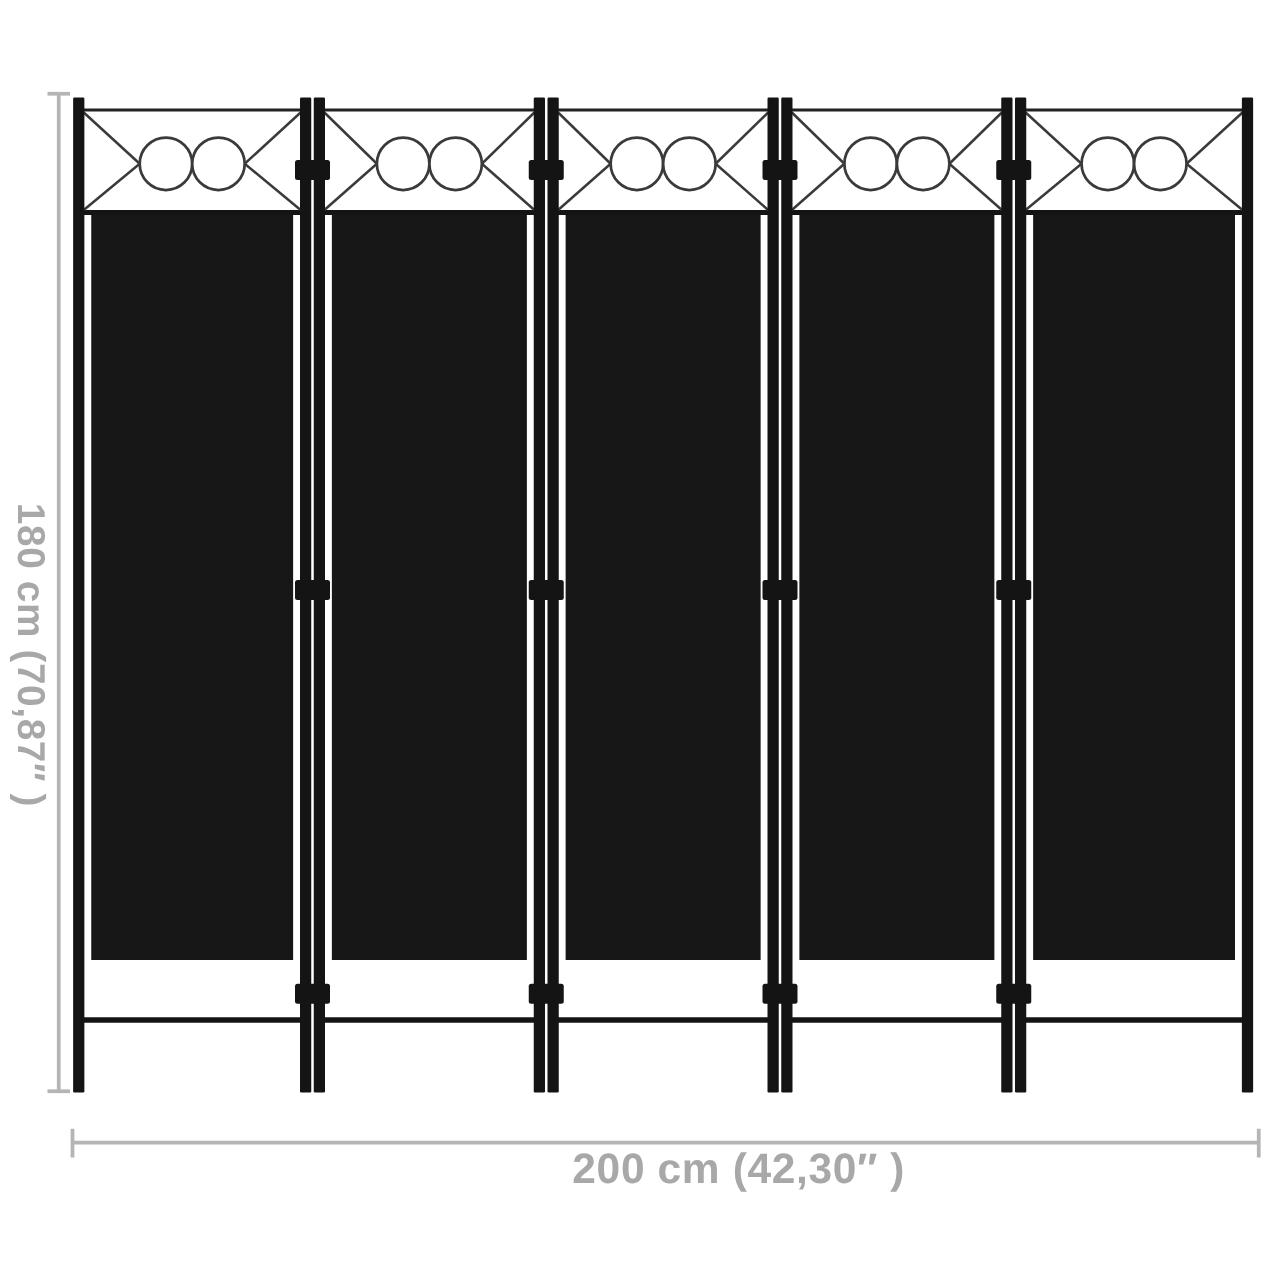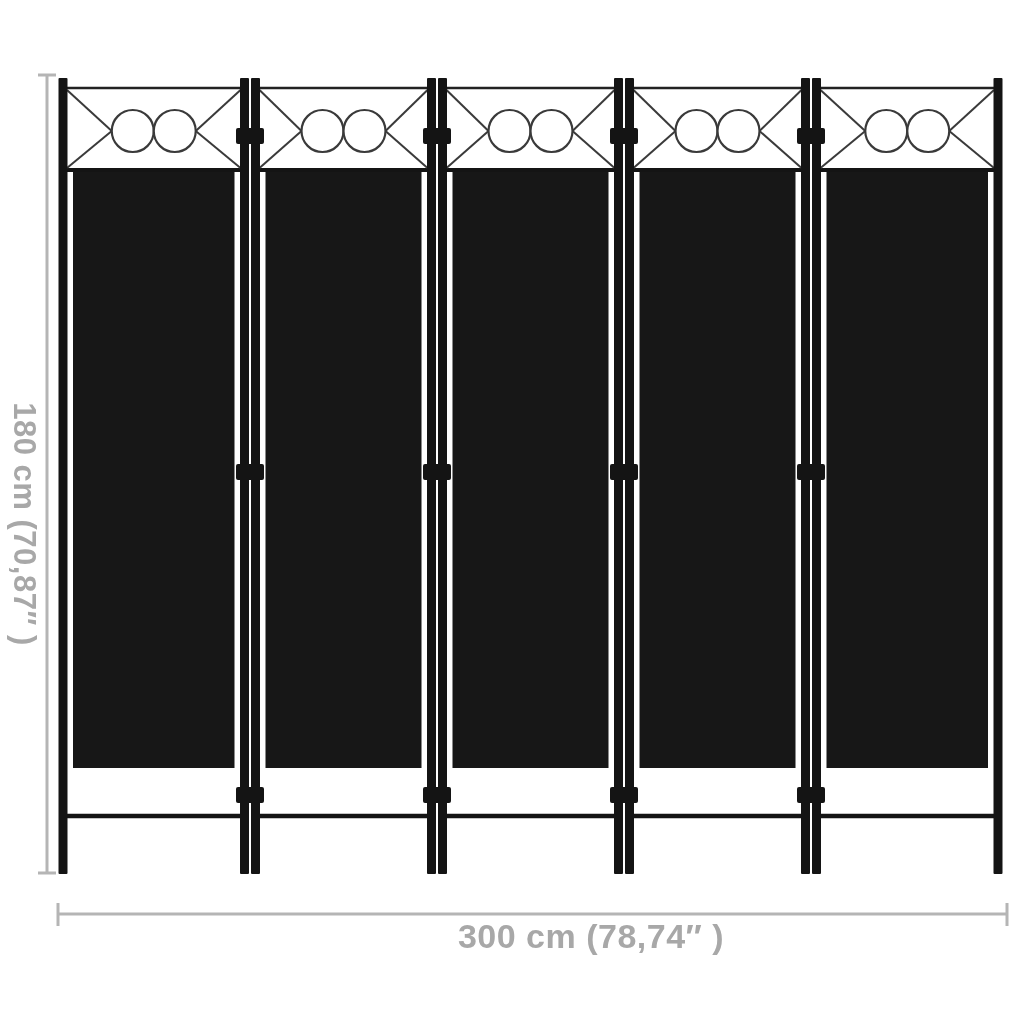--- a/index.html
+++ b/index.html
@@ -140,15 +140,15 @@
         <g>
           <line x1="58" y1="914" x2="1007" y2="914" stroke="#b5b5b5" stroke-width="3"></line>
           <line x1="58" y1="903" x2="58" y2="926" stroke="#b5b5b5" stroke-width="3"></line>
           <line x1="1007" y1="903" x2="1007" y2="926" stroke="#b5b5b5" stroke-width="3"></line>
         </g>
       </g>
     </svg>
 
   <div class="dim-label vertical" style="color: rgb(168, 168, 168);">180 cm (70,87″ )</div>
 
-  <div class="dim-label horizontal" style="color: rgb(168, 168, 168);">300 cm (78,74″ )</div>
+  <div class="dim-label horizontal" style="color: rgb(168, 168, 168);">200 cm (42,30″ )</div>
 
 </div>
 
 </body></html>

